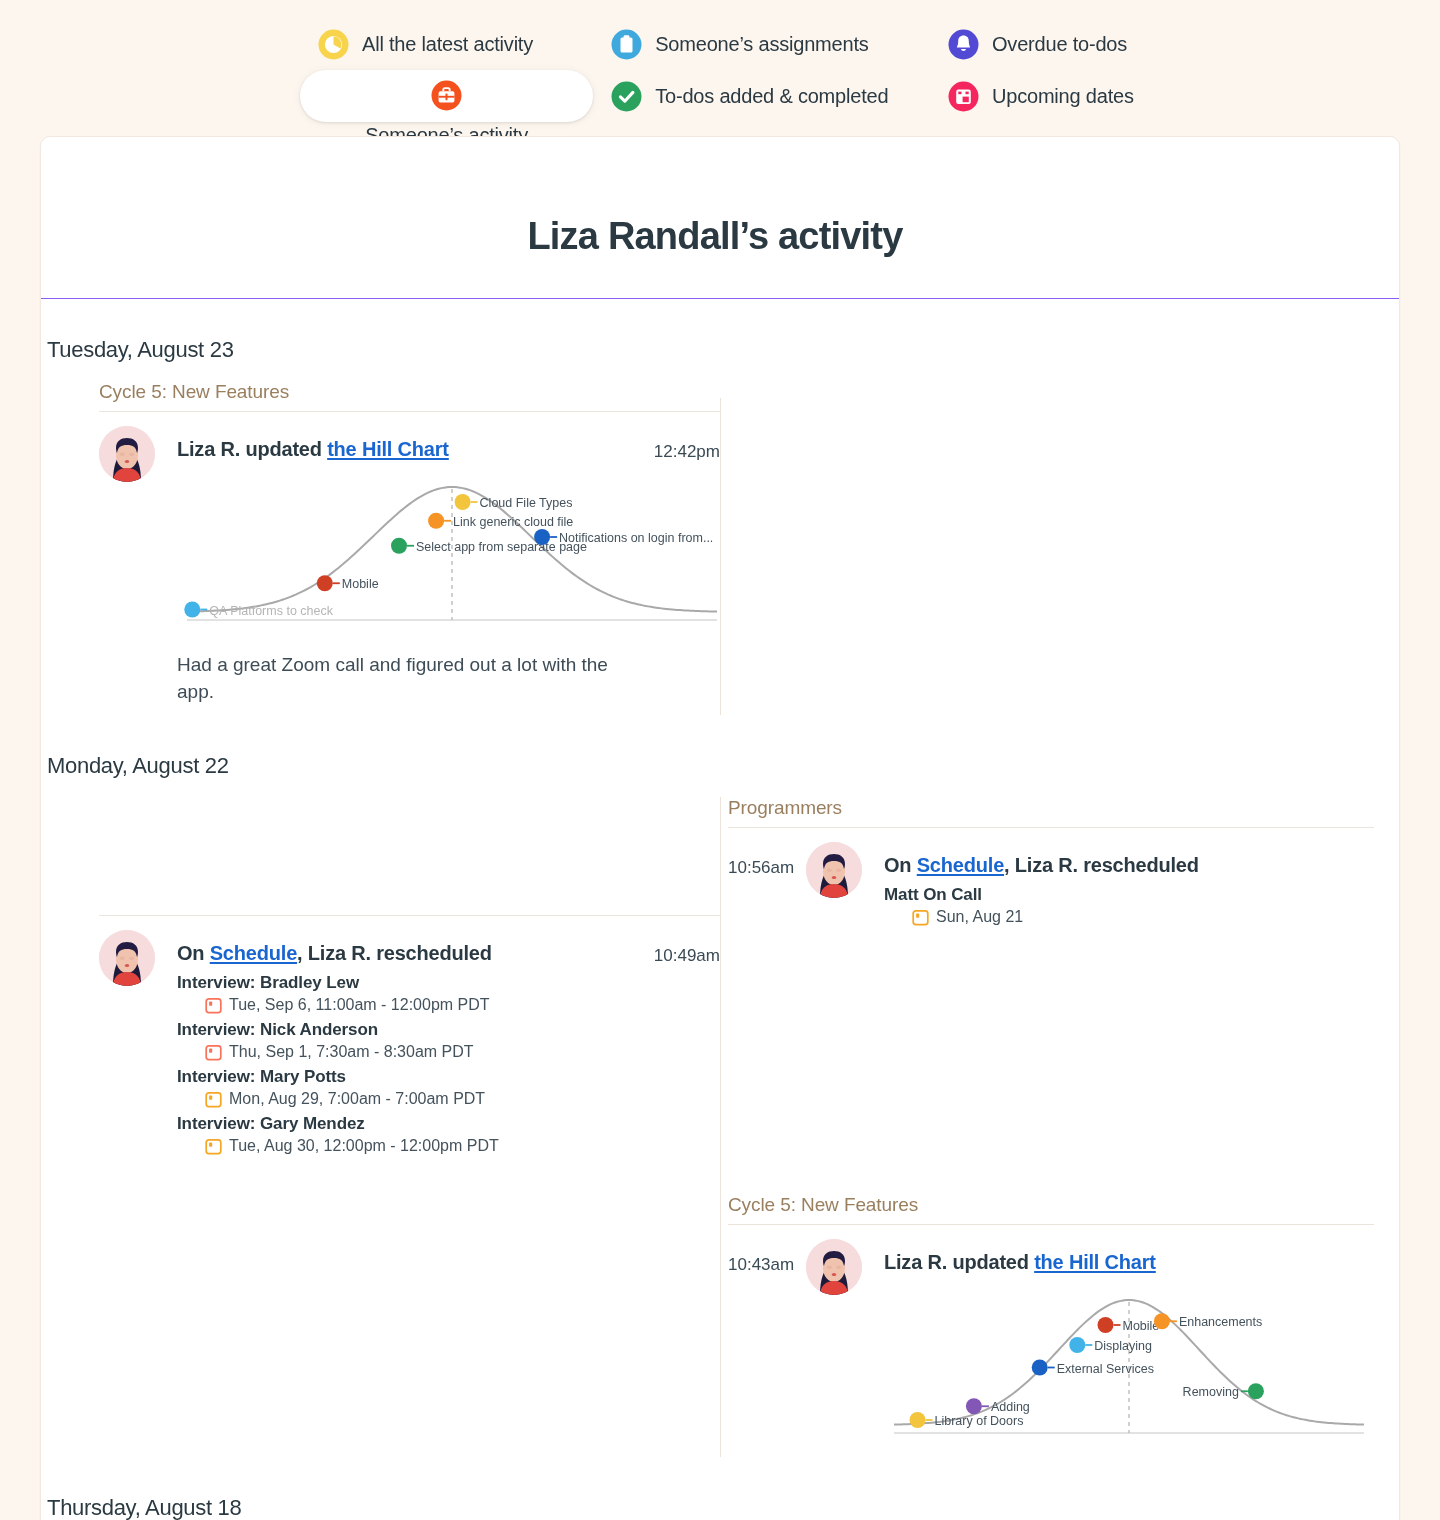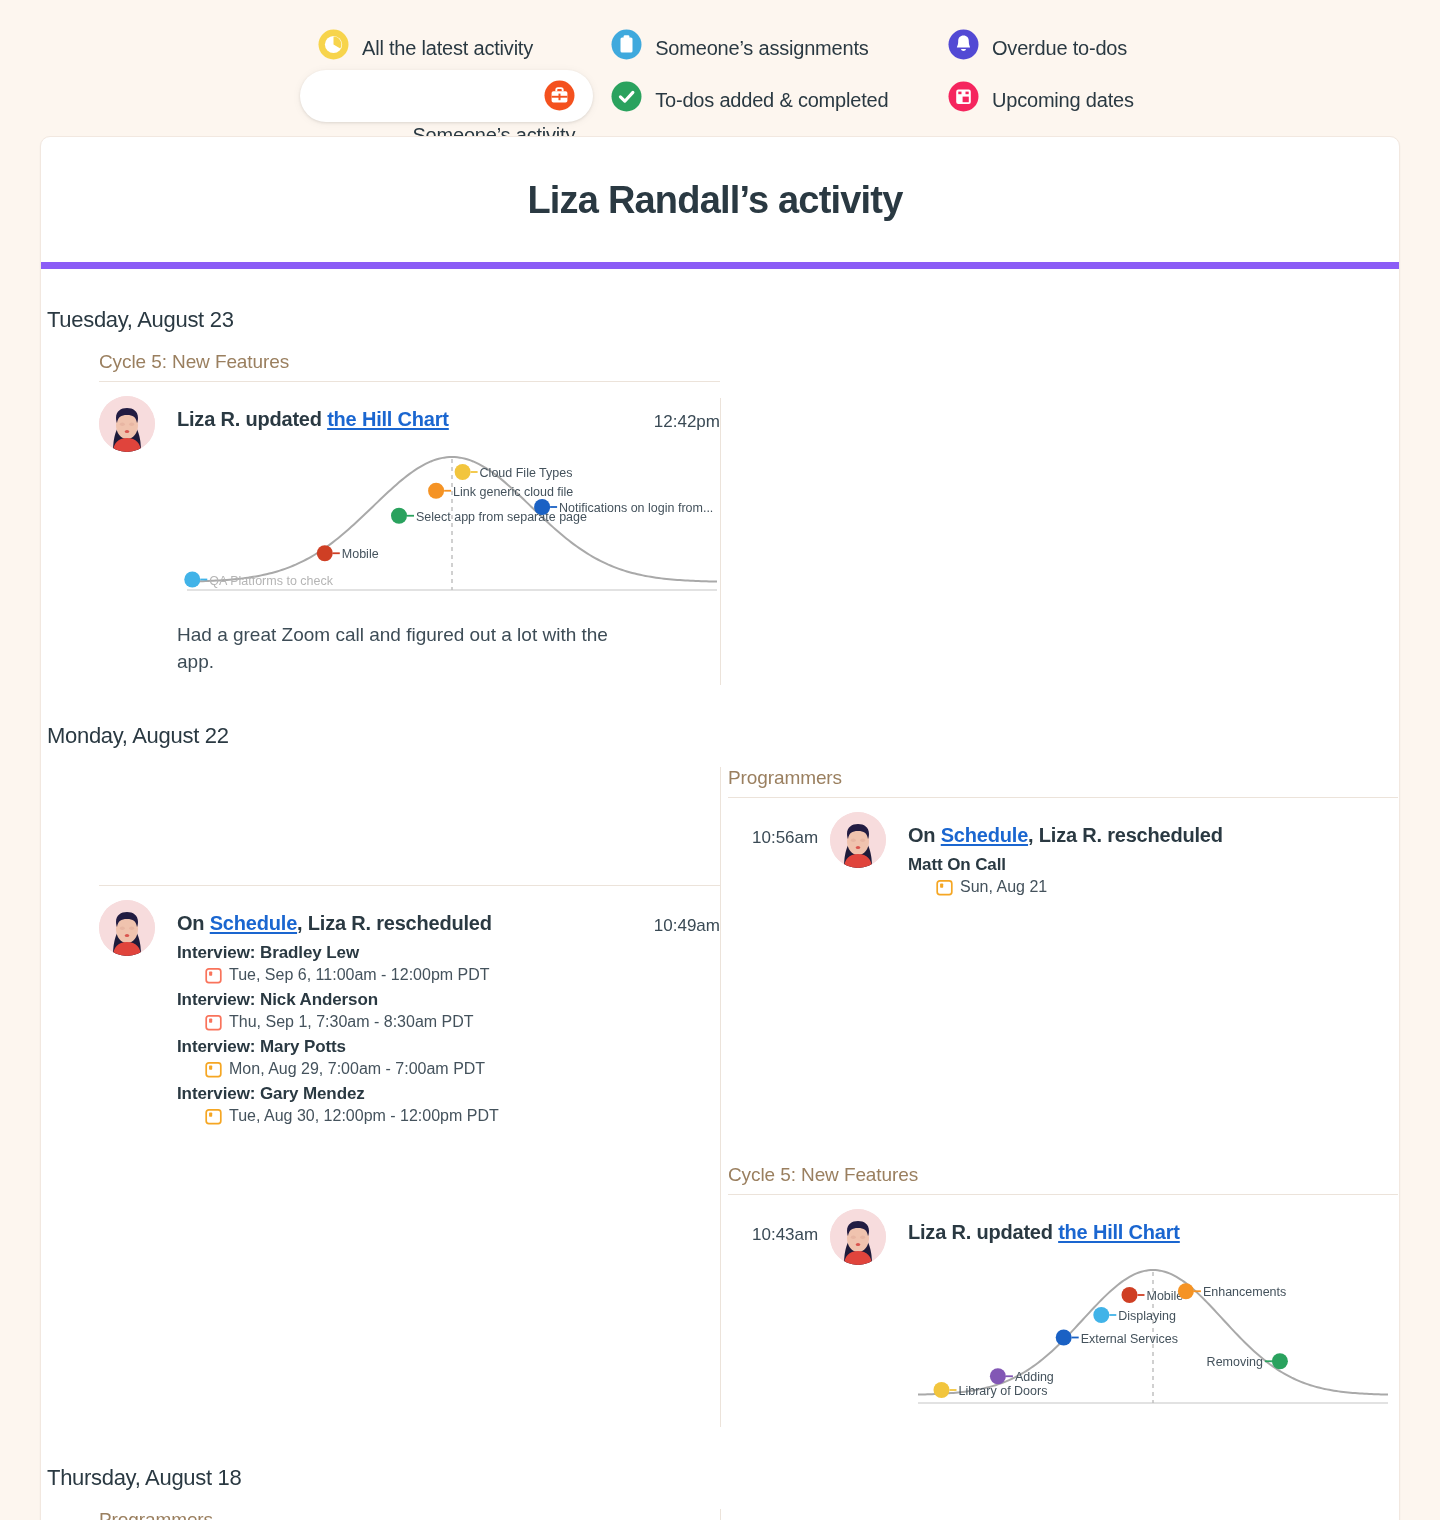--- a/index.html
+++ b/index.html
@@ -19,21 +19,21 @@
     align-items: center;
   }
   .filter-row {
     display: flex;
     align-items: center;
     justify-content: flex-start;
     width: 840px;
   }
   .filter-pill {
     display: flex;
-    align-items: flex-end;
+    align-items: center;
     gap: 13px;
     padding: 10px 18px;
     border-radius: 30px;
     cursor: pointer;
     height: 52px;
   }
   .filter-pill.active {
     background: #ffffff;
     box-shadow: 0 1px 3px rgba(0,0,0,0.10), 0 1px 10px rgba(0,0,0,0.05);
     flex-direction: column;
@@ -57,21 +57,22 @@
     background: #ffffff;
     border-radius: 10px;
     border: 1px solid #f2e8e0;
     box-shadow: 0 1px 2px rgba(60,40,20,0.05);
     overflow: hidden;
     min-height: 1360px;
   }
   .card-header {
     text-align: center;
     padding: 42px 10px 40px 0;
-    border-bottom: 7px solid #8b5cf6;
+    border-bottom: 1px solid #8b5cf6;
+    margin-top: 36px;
   }
   .card-title {
     font-size: 38px;
     font-weight: bold;
     color: #2a3942;
     letter-spacing: -0.8px;
   }
 
   
   .timeline-rule {
@@ -111,21 +112,21 @@
     letter-spacing: -0.1px;
   }
   .tl-left .group-label { margin-left: 0; }
   .group-rule { height: 1px; background: #ece3da; }
 
   .entry {
     display: flex;
     padding: 14px 0 10px 0;
     position: relative;
   }
-  .entry.right { padding-left: 0; margin-left: 24px; }
+  .entry.right { padding-left: 0; }
 
   .avatar {
     width: 56px; height: 56px; flex: 0 0 56px;
     border-radius: 50%;
     overflow: hidden;
     background: #f6dcdd;
     position: relative;
   }
   .avatar svg { display: block; }
 

